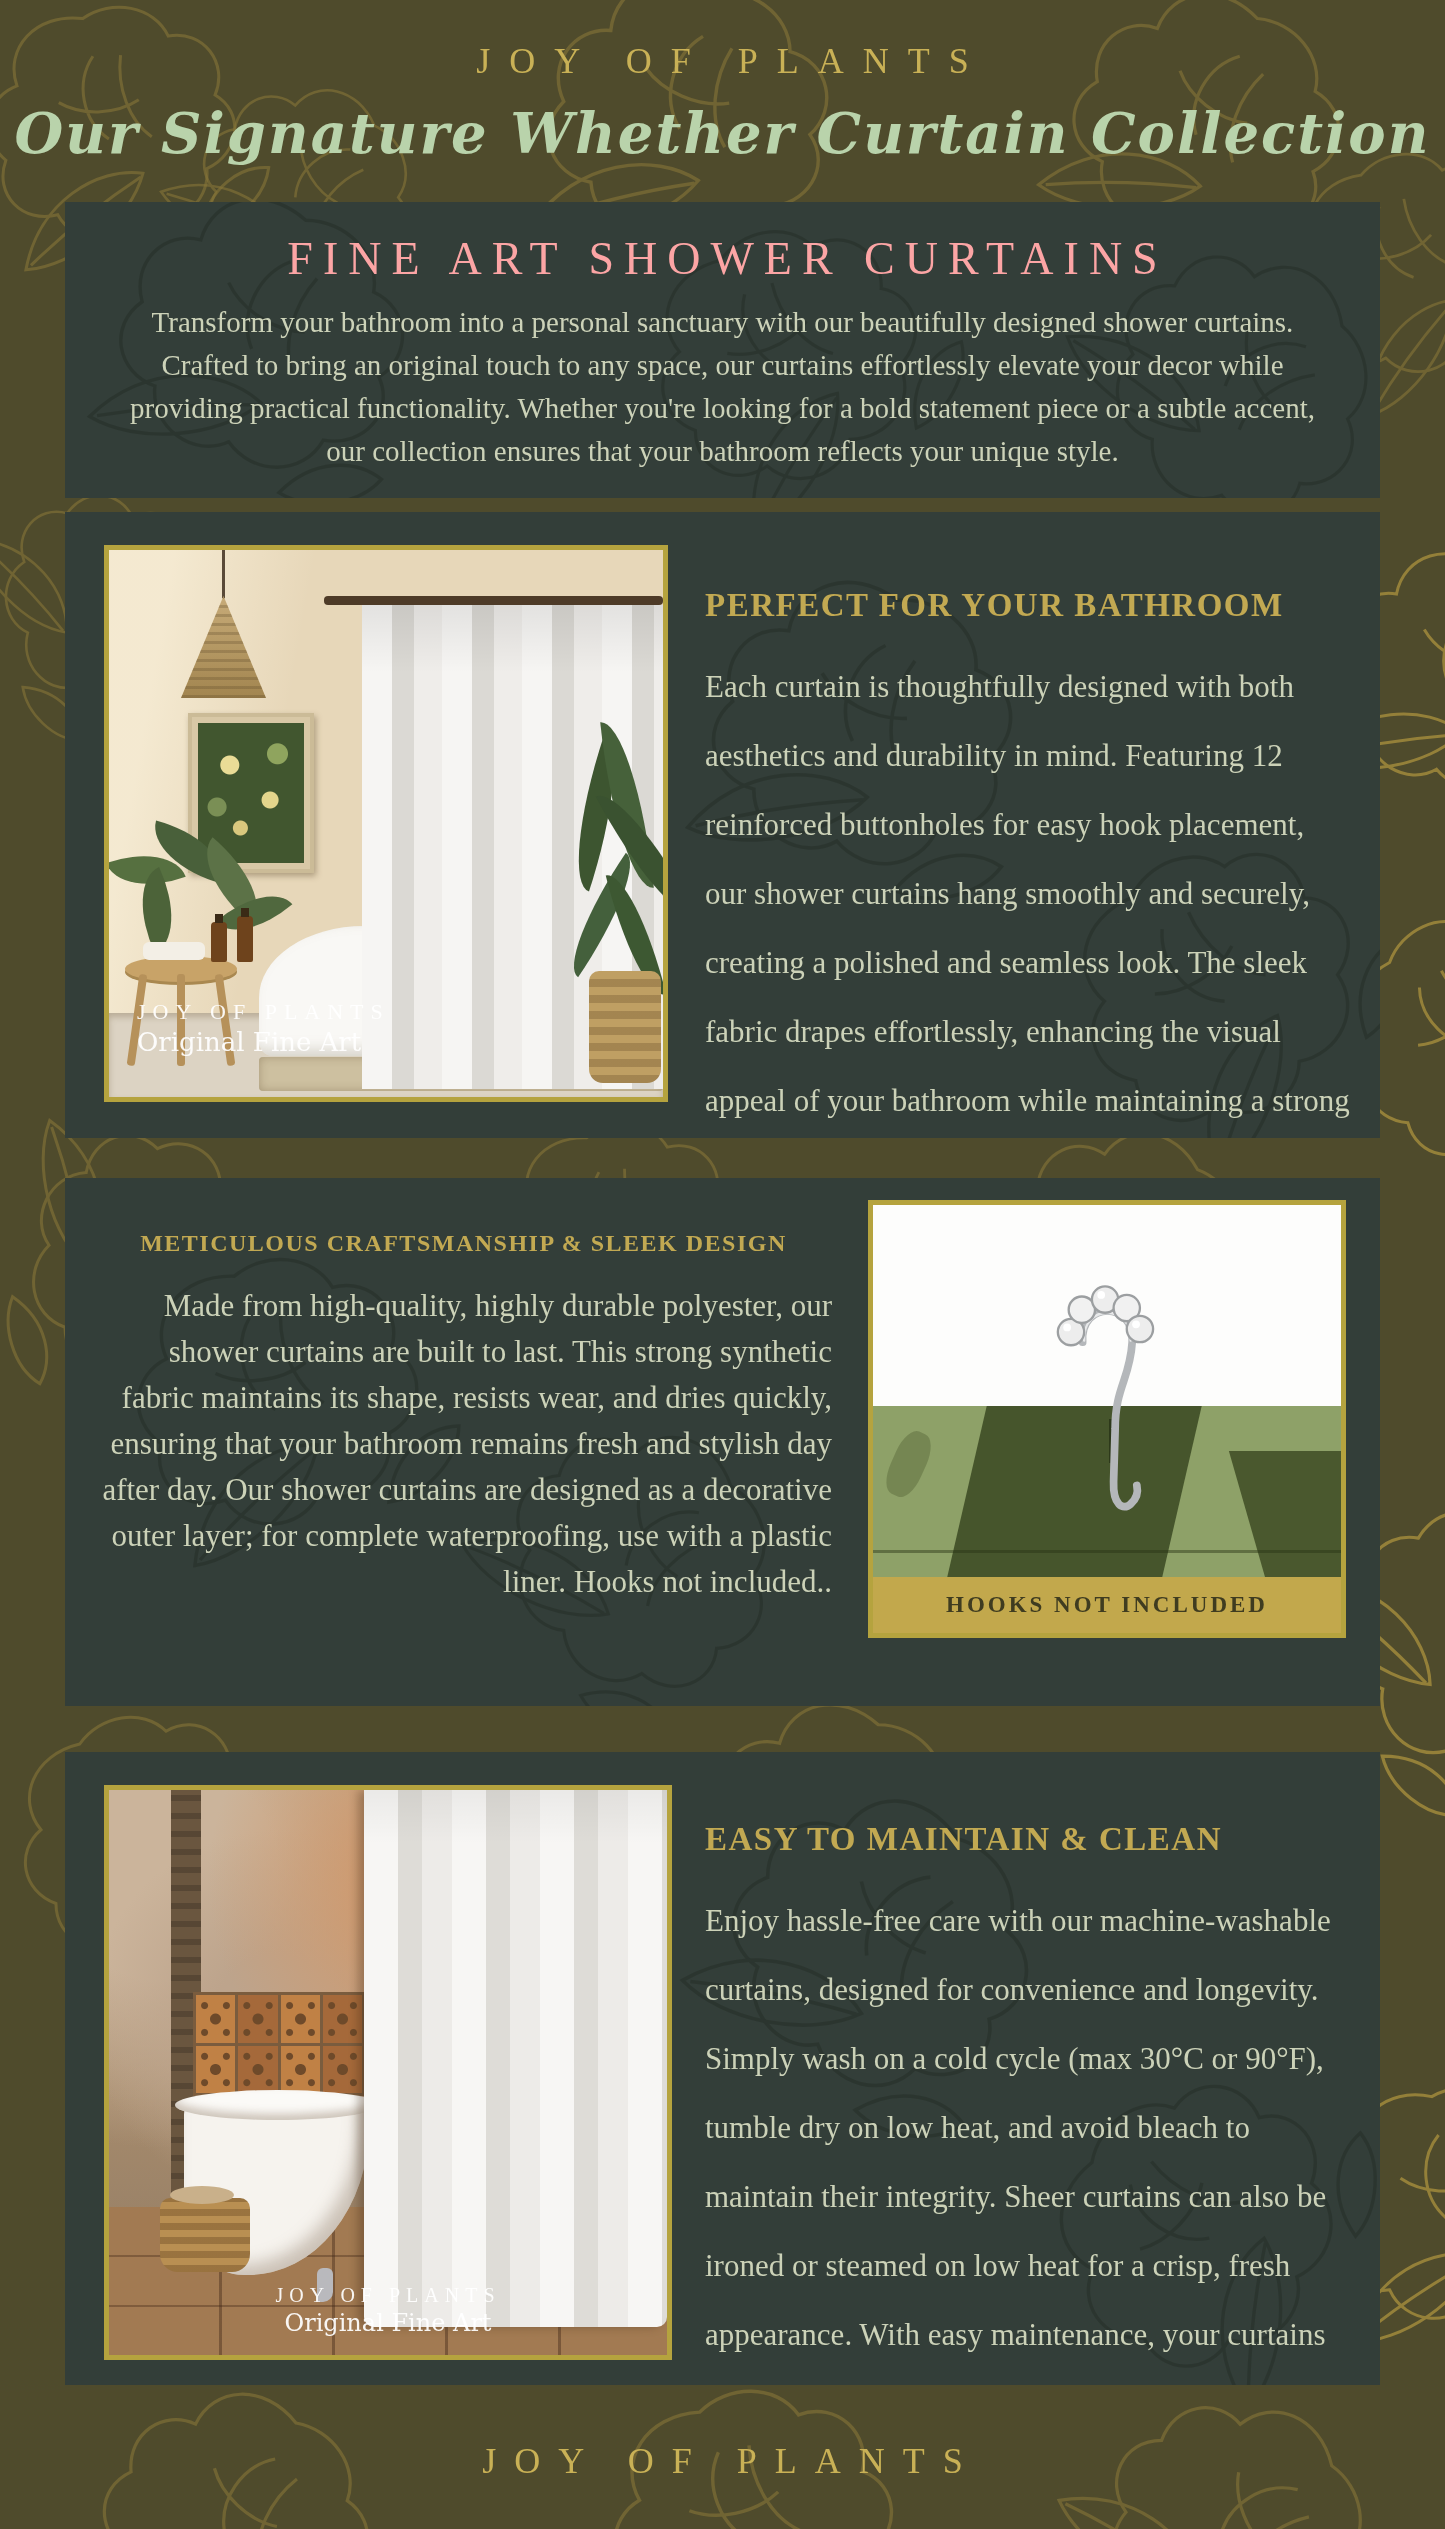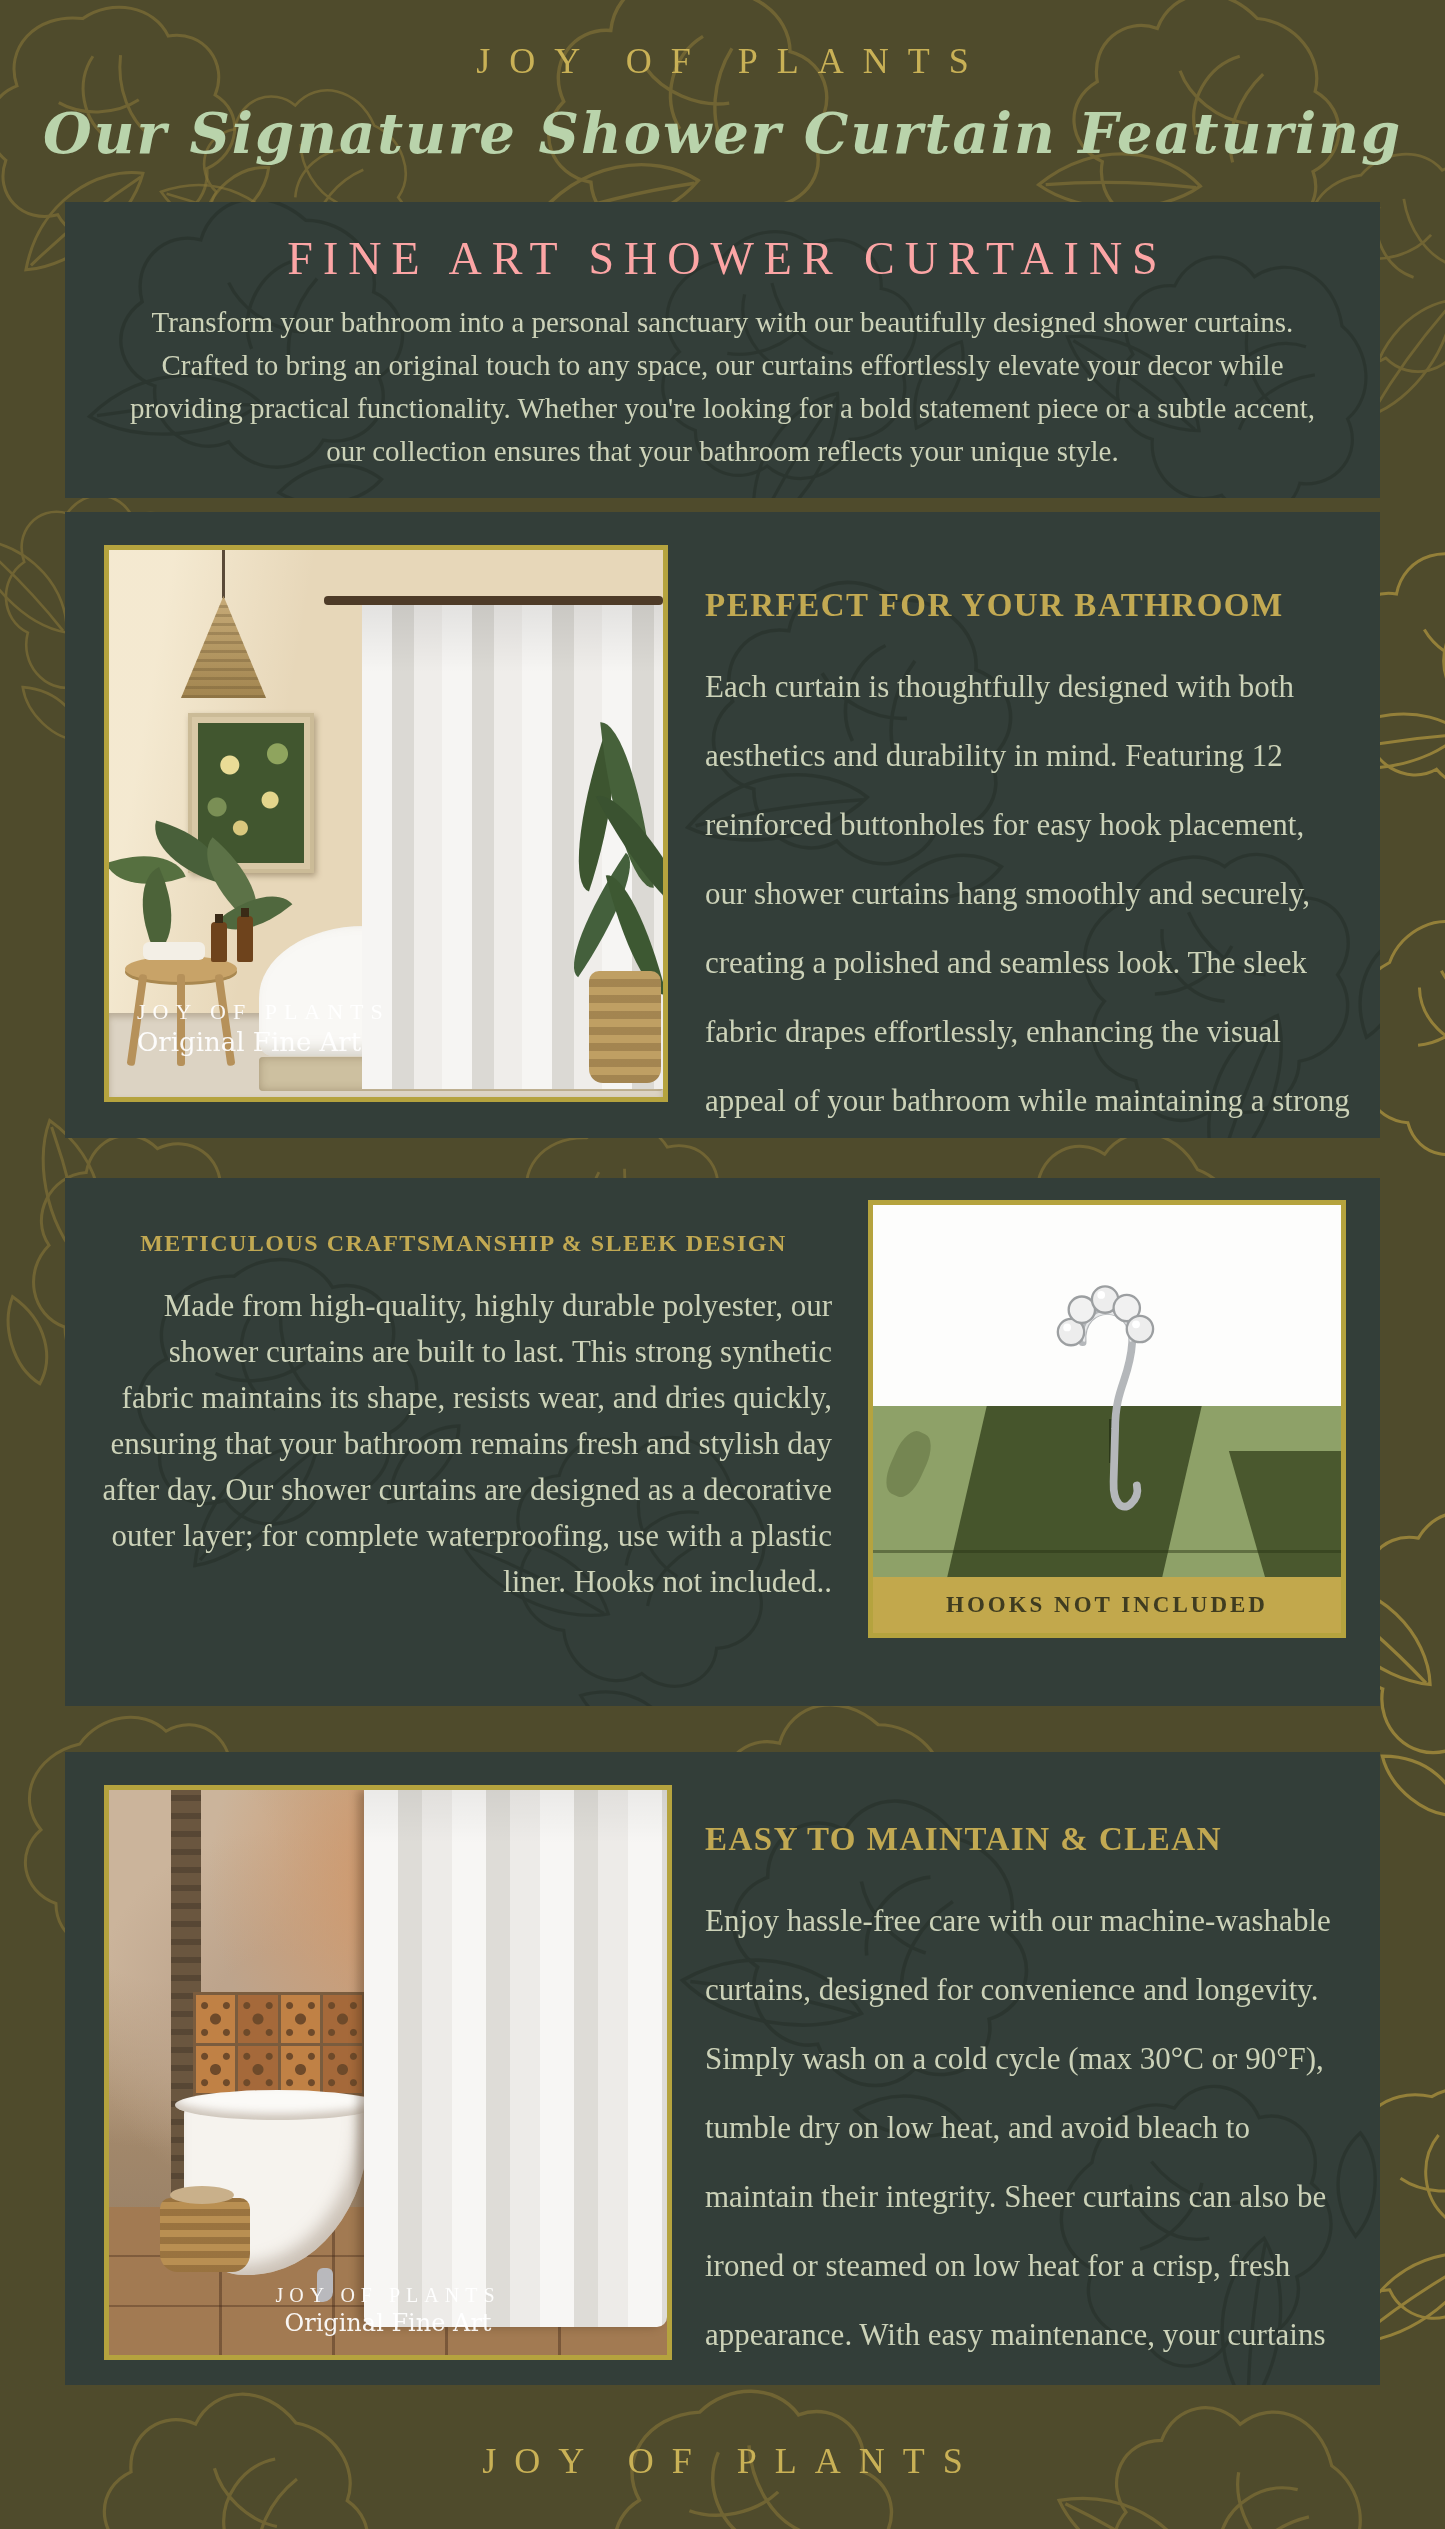--- a/index.html
+++ b/index.html
@@ -218,21 +218,21 @@
       <use href="#floral-motif"></use>
     </svg>
   <svg class="motif gold" viewBox="0 0 200 200" style="left:580px;top:2350px;width:340px;height:340px;transform:rotate(-25deg)">
       <use href="#floral-motif"></use>
     </svg>
   <svg class="motif gold" viewBox="0 0 200 200" style="left:1080px;top:2370px;width:320px;height:320px;transform:rotate(55deg)">
       <use href="#floral-motif"></use>
     </svg>
 
   <div class="brand">JOY OF PLANTS</div>
-  <div class="subtitle">Our Signature Shower Curtain Featuring</div>
+  <div class="subtitle">Our Signature Whether Curtain Collection</div>
 
   <div class="panel intro">
     <svg class="motif dark" viewBox="0 0 200 200" style="left:30px;top:-40px;width:340px;height:340px;transform:rotate(20deg)">
         <use href="#floral-motif"></use>
       </svg>
     <svg class="motif dark" viewBox="0 0 200 200" style="left:560px;top:-10px;width:320px;height:320px;transform:rotate(-35deg)">
         <use href="#floral-motif"></use>
       </svg>
     <svg class="motif dark" viewBox="0 0 200 200" style="left:1020px;top:20px;width:320px;height:320px;transform:rotate(60deg)">
         <use href="#floral-motif"></use>

